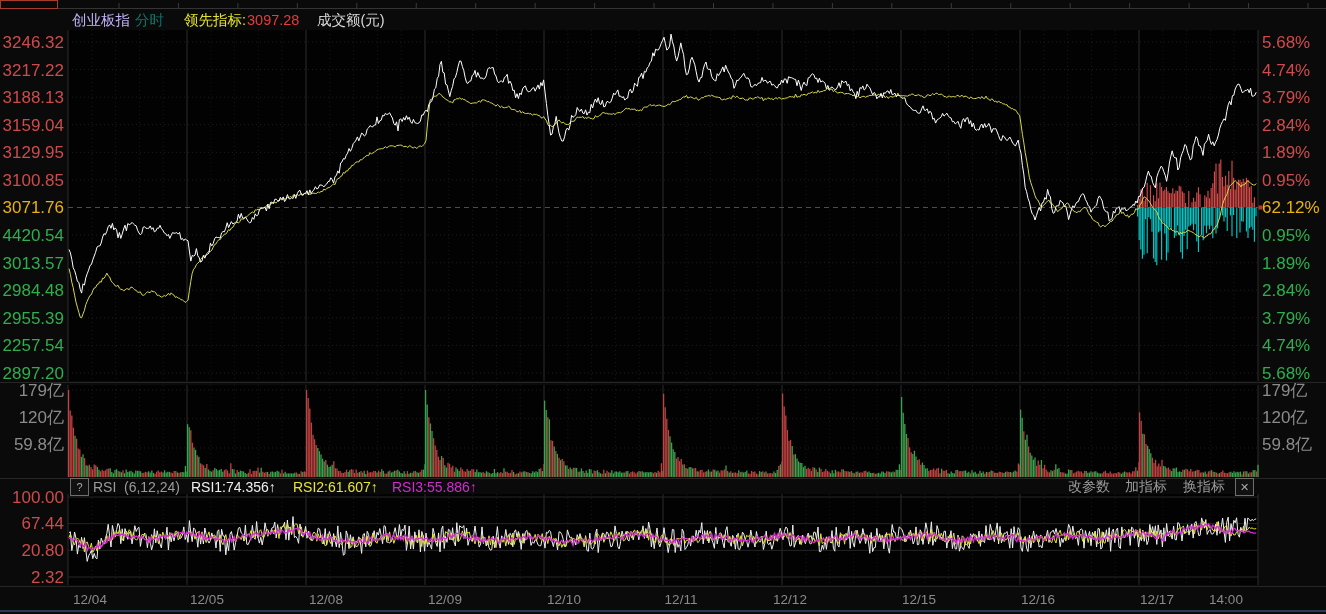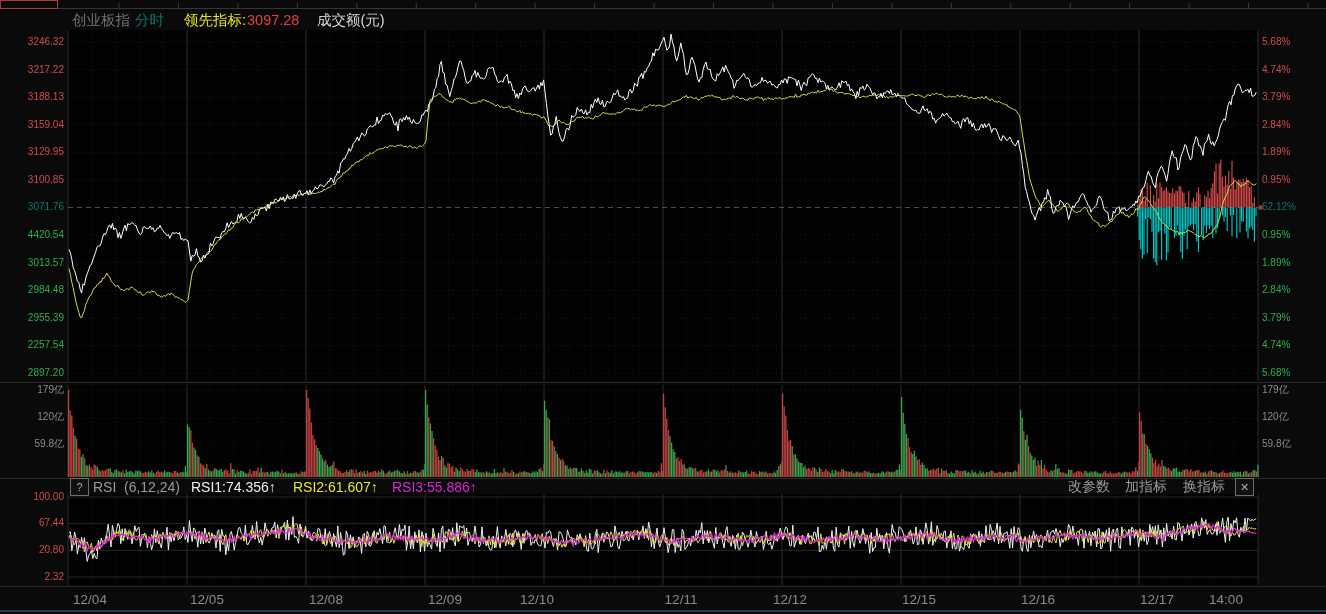--- a/index.html
+++ b/index.html
@@ -1,42 +1,42 @@
 <!DOCTYPE html>
 <html><head>
 <meta charset="utf-8">
 <style>
   html,body{margin:0;padding:0;background:#000;}
   #app{position:relative;width:1326px;height:614px;background:#0a0a0a;
        font-family:"Liberation Sans","DejaVu Sans",sans-serif;overflow:hidden;}
   #chart-layers{position:absolute;left:0;top:0;z-index:2;}
-  .lbl{position:absolute;font-size:10px;line-height:1;transform:translateY(-50%);z-index:3;white-space:nowrap;}
+  .lbl{position:absolute;font-size:17px;line-height:1;transform:translateY(-50%);z-index:3;white-space:nowrap;}
   .laxis{left:0;width:64px;text-align:right;}
   .raxis{left:1262px;text-align:left;}
-  .red{color:#cf4b4b}.grn{color:#2fae4d}.wht{color:#0f766e}.gry{color:#8b8b8b}
+  .red{color:#cf4b4b}.grn{color:#2fae4d}.wht{color:#eab308}.gry{color:#8b8b8b}
   .daylbl{position:absolute;top:47px;transform:translateY(-50%);color:#6f6f6f;font-size:14px;z-index:1;white-space:nowrap;}
   .datelbl{position:absolute;top:599px;transform:translate(-50%,-50%);color:#8a8a8a;font-size:13.5px;z-index:3;white-space:nowrap;}
   .hdr{position:absolute;top:20px;transform:translateY(-50%);font-size:14.5px;z-index:3;white-space:nowrap;}
   .rsihdr{position:absolute;top:487px;transform:translateY(-50%);font-size:14px;z-index:4;white-space:nowrap;}
   .btnbox{position:absolute;top:487px;transform:translateY(-50%);width:17px;height:16px;border:1px solid #6e6e6e;
           color:#aaa;font-size:11px;display:flex;align-items:center;justify-content:center;z-index:4;cursor:pointer;background:#111;}
   .sep{position:absolute;left:0;width:1326px;height:1px;background:#262626;z-index:3;}
   #topline{position:absolute;left:58px;top:8px;width:1268px;height:1px;background:#343434;z-index:3;}
   #selbox{position:absolute;left:0;top:0;width:56px;height:7px;border:1px solid #a73d2c;z-index:3;}
   #scrollbar{position:absolute;left:0;top:610px;width:1326px;height:2px;background:#2a3b50;z-index:3;}
 </style>
 </head>
 <body>
 
 <div id="app">
 
   <div id="selbox"></div>
   <div id="topline"></div>
 
-  <span class="hdr" style="left:72px;color:#737373">创业板指</span>
+  <span class="hdr" style="left:72px;color:#c4b5fd">创业板指</span>
   <span class="hdr" style="left:135px;color:#0f766e">分时</span>
   <span class="hdr" style="left:184px;color:#e3e32d">领先指标:</span>
   <span class="hdr" style="left:247px;color:#e23c3c">3097.28</span>
   <span class="hdr" style="left:317px;color:#d9d9d9">成交额(元)</span>
 
   <span class="daylbl" style="left:73px">前9日</span>
   <span class="daylbl" style="left:192px">前8日</span>
   <span class="daylbl" style="left:311px">前7日</span>
   <span class="daylbl" style="left:430px">前6日</span>
   <span class="daylbl" style="left:549px">前5日</span>
@@ -1192,21 +1192,21 @@
 
   <span class="lbl laxis red" style="top:497px">100.00</span>
   <span class="lbl laxis red" style="top:523px">67.44</span>
   <span class="lbl laxis red" style="top:550px">20.80</span>
   <span class="lbl laxis red" style="top:577px">2.32</span>
 
   <span class="datelbl" style="left:90px">12/04</span>
   <span class="datelbl" style="left:207px">12/05</span>
   <span class="datelbl" style="left:326px">12/08</span>
   <span class="datelbl" style="left:445px">12/09</span>
-  <span class="datelbl" style="left:537px">12/10</span>
+  <span class="datelbl" style="left:564px">12/10</span>
   <span class="datelbl" style="left:681px">12/11</span>
   <span class="datelbl" style="left:790px">12/12</span>
   <span class="datelbl" style="left:919px">12/15</span>
   <span class="datelbl" style="left:1038px">12/16</span>
   <span class="datelbl" style="left:1157px">12/17</span>
   <span class="datelbl" style="left:1226px">14:00</span>
 
   <div id="scrollbar"></div>
 </div>
 

